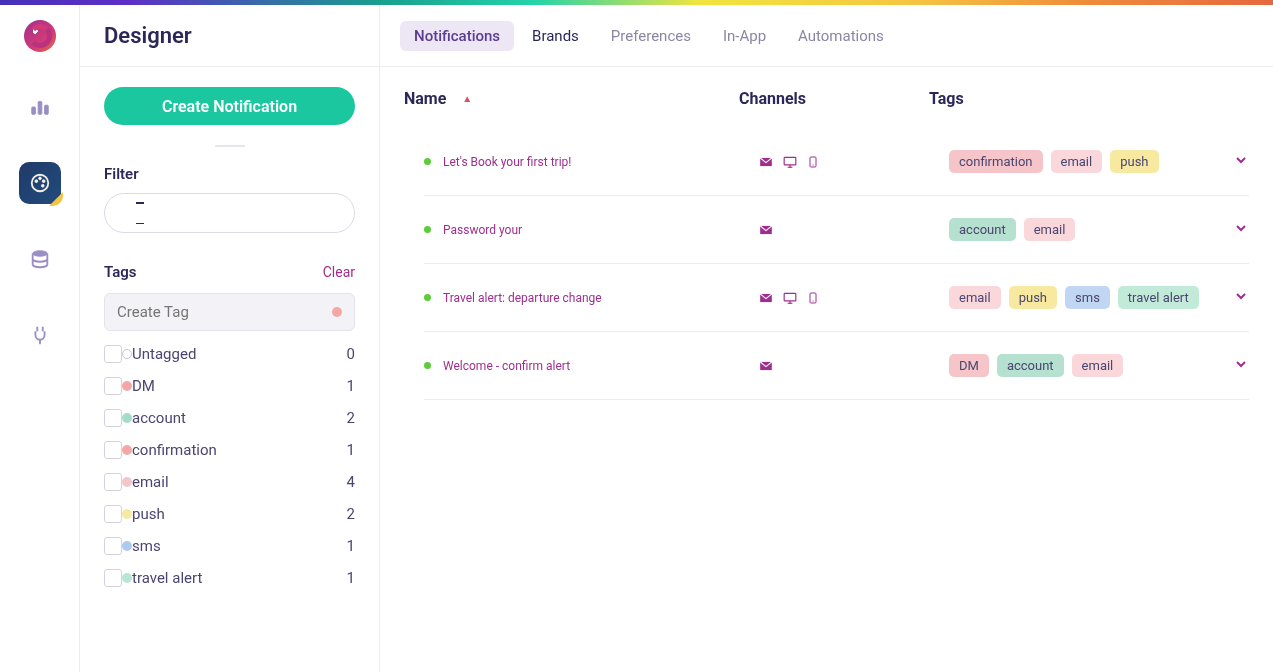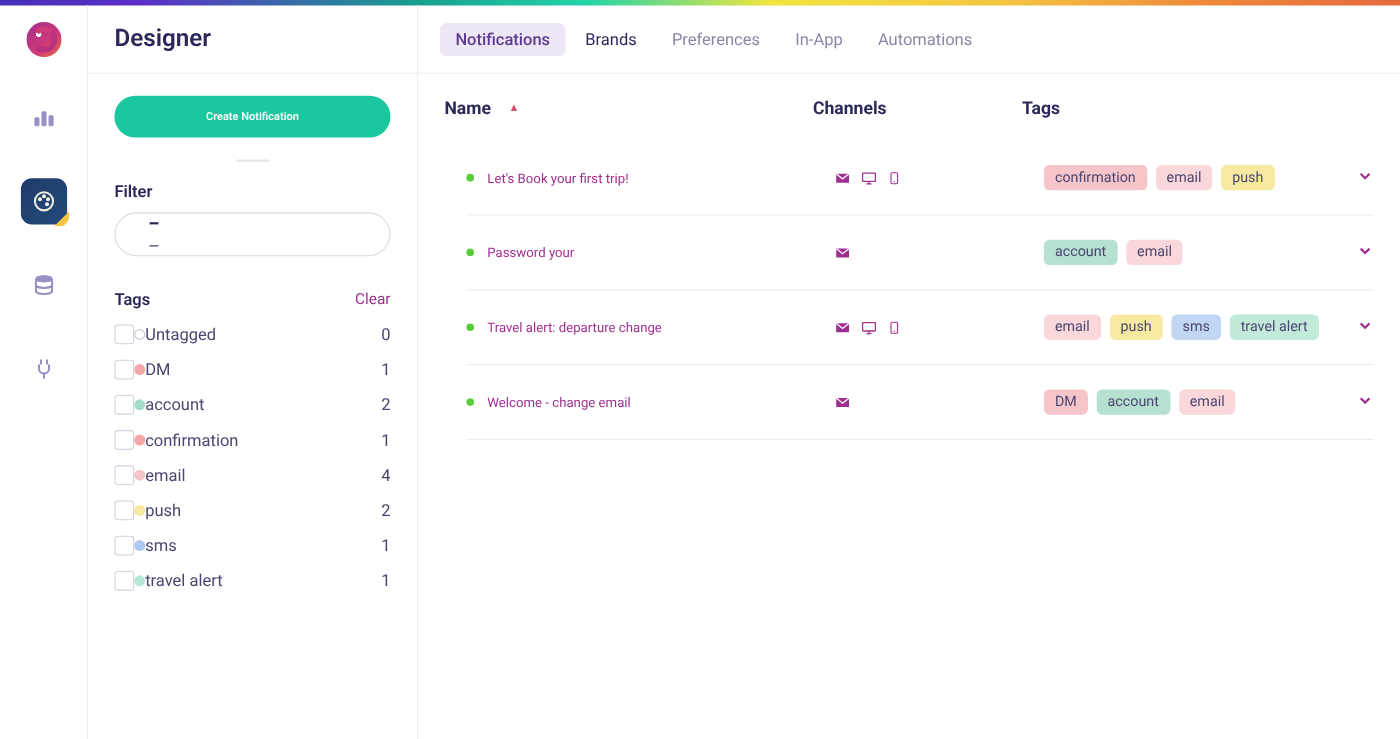--- a/index.html
+++ b/index.html
@@ -19,21 +19,21 @@
   .rail-btn.active svg { stroke: #f3efe0; fill: #f3efe0; }
   .rail-btn.active { position:relative; }
   .rail-btn.active::after{content:"";position:absolute;right:-2px;bottom:-2px;width:0;height:0;border-style:solid;border-width:0 0 14px 14px;border-color:transparent transparent #f5c442 transparent;border-bottom-right-radius:10px;}
 
   
   .sidebar { width: 300px; flex: 0 0 300px; border-right: 1px solid #edecef; display:flex; flex-direction:column; }
   .sidebar-header { height: 62px; display:flex; align-items:center; padding: 0 24px; border-bottom: 1px solid #edecef; }
   .sidebar-title { font-size: 22px; font-weight: 600; color: #2b2859; }
   .sidebar-body { padding: 20px 24px 10px 24px; overflow-y:auto; }
 
-  .create-btn { width: 100%; height: 38px; border-radius: 19px; background: #1bc79e; color: #fff; font-size: 10px; font-weight: 600; border:none; cursor:pointer; }
+  .create-btn { width: 100%; height: 38px; border-radius: 19px; background: #1bc79e; color: #fff; font-size: 16px; font-weight: 600; border:none; cursor:pointer; }
   .mini-line { width: 30px; height: 2px; background: #e6e4ec; margin: 20px auto 0 auto; border-radius:2px; }
 
   .section-label { font-size: 15px; font-weight: 600; color: #2b2859; margin-top: 18px; }
   .search-wrap { margin-top: 10px; height: 40px; border: 1px solid #ddd9e6; border-radius: 20px; display:flex; align-items:center; padding: 0 14px; gap: 10px; }
   .search-wrap svg { stroke: #9f2f8f; }
   .search-wrap input { border:none; outline:none; flex:1; font-size:15px; color:#2b2859; background:transparent; }
 
   .tags-header { display:flex; justify-content: space-between; align-items:center; margin-top: 30px; }
   .tags-header .clear { color: #9f2f8f; font-size: 14px; cursor:pointer; }
 
@@ -154,20 +154,24 @@
         <span style="width:20px"></span>
         <div class="caret"></div>
         <input type="text" value="" style="">
       </div>
 
       <div class="tags-header">
         <div class="section-label" style="margin-top:0">Tags</div>
         <span class="clear">Clear</span>
       </div>
 
+      <div class="create-tag-wrap">
+        <input type="text" placeholder="Create Tag" style="">
+        <span class="dot pink"></span>
+      </div>
 
       <div class="tag-list">
         <div class="tag-row">
           <span class="chk"></span>
           <span class="dot hollow"></span>
           <span class="name">Untagged</span>
           <span class="count">0</span>
         </div>
         <div class="tag-row">
           <span class="chk"></span>
@@ -313,21 +317,21 @@
                 <span class="pill blue">sms</span>
                 <span class="pill mint">travel alert</span>
               </div>
               <div class="chev"><svg width="16" height="16" viewBox="0 0 24 24" fill="none" stroke="currentColor" stroke-width="3">
                   <polyline points="6 9 12 15 18 9"></polyline>
                 </svg></div>
             </div>
             <div class="row">
               <div class="name-cell">
                 <span class="status-dot"></span>
-                <span class="name-link">Welcome - change email</span>
+                <span class="name-link">Welcome - confirm alert</span>
               </div>
               <div class="channels">
                 <svg class="ch-icon" width="14" height="14" viewBox="0 0 24 24" fill="currentColor">
                   <path d="M2 5h20v14H2z" fill="currentColor"></path>
                   <path d="M2 5l10 8 10-8" stroke="#fff" stroke-width="2" fill="none"></path>
                 </svg>
               </div>
               <div class="tags-cell">
                 <span class="pill pink">DM</span>
                 <span class="pill teal">account</span>

